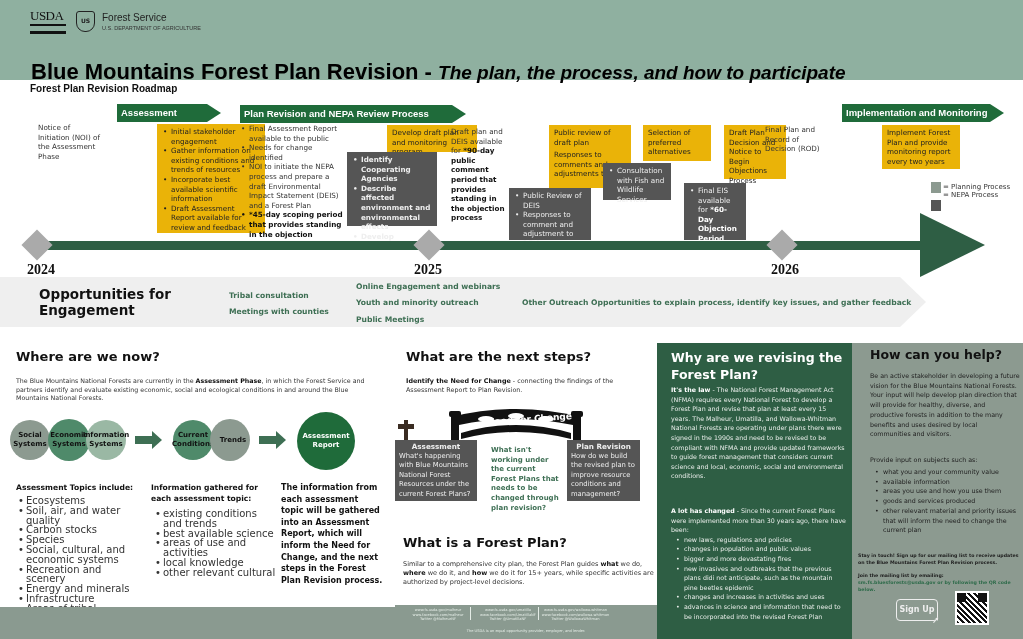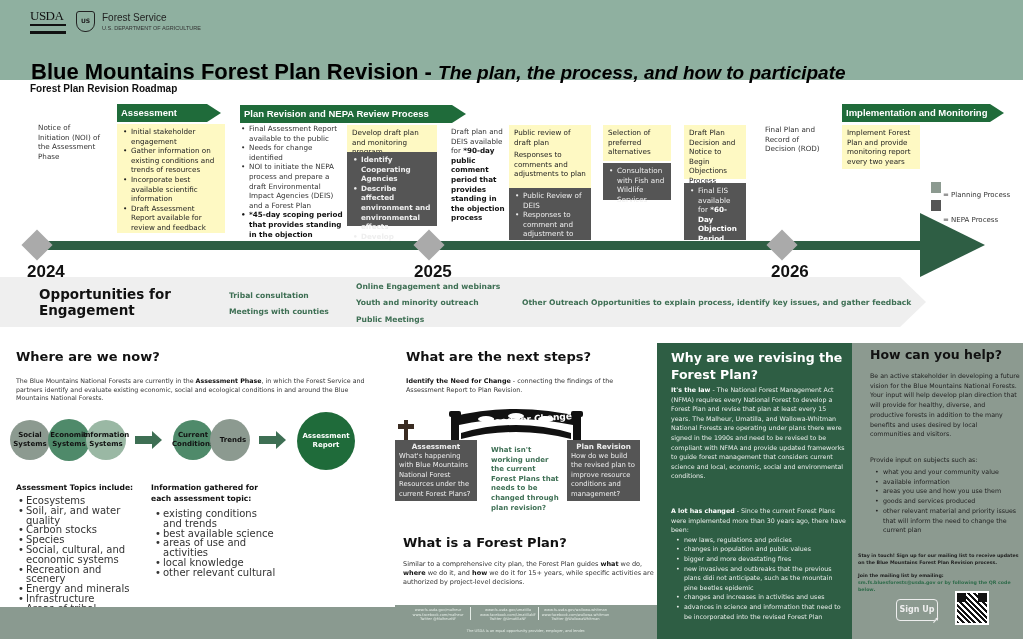--- a/index.html
+++ b/index.html
@@ -15,33 +15,33 @@
 .fs-name{position:absolute;left:102px;top:12px;font-size:10px;color:#222;font-family:"Liberation Sans",sans-serif;}
 .fs-dept{position:absolute;left:102px;top:25px;font-size:5.5px;color:#333;font-family:"Liberation Sans",sans-serif;}
 .main-title{position:absolute;left:31px;top:50px;font-family:"Liberation Sans",sans-serif;font-weight:bold;font-size:22px;color:#000000;white-space:nowrap;margin-top:9px;}
 .main-title i{font-size:19px;}
 
 .roadmap-title{position:absolute;left:30px;top:83px;font-size:10px;font-weight:bold;color:#111;font-family:"Liberation Sans",sans-serif;}
 .phase{position:absolute;height:18px;background:#1f6b3a;color:#fff;font-size:9.5px;font-weight:bold;line-height:18px;padding-left:4px;font-family:"Liberation Sans",sans-serif;}
 .phase::after{content:"";position:absolute;right:-14px;top:0;border-top:9px solid transparent;border-bottom:9px solid transparent;border-left:14px solid #1f6b3a;}
 .txt{position:absolute;font-size:7.2px;line-height:9.6px;color:#333;}
 .box{position:absolute;font-size:7.2px;line-height:9.6px;padding:3px 5px;}
-.plan{background:#fef9c3;color:#222;}
+.plan{background:#eab308;color:#222;margin-left:40px;}
 .nepa{background:#555;color:#eee;}
 ul{list-style:none;}
 ul li{position:relative;padding-left:9px;}
 ul li::before{content:"•";position:absolute;left:1px;}
 b{font-weight:bold;}
 .legend-sw{position:absolute;width:10px;height:11px;}
 .legend-lbl{position:absolute;font-size:7px;color:#333;}
 
 .tl-line{position:absolute;left:38px;top:241px;width:890px;height:9px;background:#2e5e44;}
 .tl-arrow{position:absolute;left:920px;top:213px;border-top:32px solid transparent;border-bottom:32px solid transparent;border-left:65px solid #2e5e44;}
 .diamond{position:absolute;width:22px;height:22px;background:#aaa;transform:rotate(45deg);}
-.year{position:absolute;font-weight:bold;font-size:17px;color:#111;font-family:Liberation Sans, sans-serif;}
+.year{position:absolute;font-weight:bold;font-size:14px;color:#111;font-family:Liberation Serif, serif;}
 
 .eng-band{position:absolute;left:0;top:277px;width:900px;height:50px;background:#efefef;}
 .eng-tip{position:absolute;left:900px;top:277px;border-top:25px solid transparent;border-bottom:25px solid transparent;border-left:26px solid #efefef;}
 .eng-title{position:absolute;left:39px;top:286px;font-size:13.5px;line-height:16px;font-weight:bold;color:#111;}
 .eng-item{position:absolute;font-size:7.6px;font-weight:bold;color:#3e6f54;white-space:nowrap;}
 
 h2{font-weight:bold;color:#111;}
 .sec-h{position:absolute;font-size:13px;font-family:"DejaVu Sans",sans-serif;}
 .para{position:absolute;font-size:6.3px;line-height:8.5px;color:#333;}
 .circle{position:absolute;border-radius:50%;display:flex;align-items:center;justify-content:center;text-align:center;font-size:7px;font-weight:bold;line-height:9px;color:#111;}
@@ -106,21 +106,21 @@
       <li>Gather information on existing conditions and trends of resources</li>
       <li>Incorporate best available scientific information</li>
       <li>Draft Assessment Report available for review and feedback</li>
     </ul>
   </div>
 
   <div class="txt" style="left:240px;top:124px;width:104px;">
     <ul>
       <li>Final Assessment Report available to the public</li>
       <li>Needs for change identified</li>
-      <li>NOI to initiate the NEPA process and prepare a draft Environmental Impact Agencies (DEIS) and a Forest Plan</li>
+      <li>NOI to initiate the NEPA process and prepare a draft Environmental Impact Statement (DEIS) and a Forest Plan</li>
       <li style="font-weight:bold;color:#111;">*45-day scoping period that provides standing in the objection process</li>
     </ul>
   </div>
 
   <div class="box plan" style="left:347px;top:125px;width:90px;height:27px;">Develop draft plan and monitoring program</div>
   <div class="box nepa" style="left:347px;top:152px;width:90px;height:74px;font-weight:bold;">
     <ul>
       <li>Identify Cooperating Agencies</li>
       <li>Describe affected environment and environmental effects</li>
       <li>Develop alternatives</li>
@@ -152,23 +152,23 @@
     <ul>
         <li><span>Final EIS available for </span><b style="color:#fff">*60-Day Objection Period</b></li>
       </ul>
   </div>
 
   <div class="txt" style="left:765px;top:125px;width:56px;">Final Plan and Record of Decision (ROD)</div>
 
   <div class="box plan" style="left:842px;top:125px;width:78px;height:44px;">Implement Forest Plan and provide monitoring report every two years</div>
 
   <div class="legend-sw" style="left:931px;top:182px;background:#8c9a90;"></div>
-  <div class="legend-lbl" style="left:943px;top:183px;margin-top:8px;">= Planning Process</div>
+  <div class="legend-lbl" style="left:943px;top:183px;">= Planning Process</div>
   <div class="legend-sw" style="left:931px;top:200px;background:#555;"></div>
-  <div class="legend-lbl" style="left:943px;top:216px;">= NEPA Process</div>
+  <div class="legend-lbl" style="left:943px;top:191px;">= NEPA Process</div>
 
   <div class="tl-line"></div>
   <div class="tl-arrow"></div>
   <div class="diamond" style="left:26px;top:234px;"></div>
   <div class="diamond" style="left:418px;top:234px;"></div>
   <div class="diamond" style="left:771px;top:234px;"></div>
   <div class="year" style="left:27px;top:262px;">2024</div>
   <div class="year" style="left:414px;top:262px;">2025</div>
   <div class="year" style="left:771px;top:262px;">2026</div>
 
@@ -229,20 +229,21 @@
   <div class="list" style="left:154px;top:509px;width:124px;">
     <ul>
       <li>existing conditions and trends</li>
       <li>best available science</li>
       <li>areas of use and activities</li>
       <li>local knowledge</li>
       <li>other relevant cultural</li>
     </ul>
   </div>
 
+  <div class="big-note" style="left:281px;top:482px;width:102px;">The information from each assessment topic will be gathered into an Assessment Report, which will inform the Need for Change, and the next steps in the Forest Plan Revision process.</div>
 
   <div class="footer-left"></div>
   <div class="footer-mid">
     <div class="f-col" style="left:8px;width:70px;">
       <div>www.fs.usda.gov/malheur</div>
       <div>www.facebook.com/malheur</div>
       <div>Twitter @MalheurNF</div>
     </div>
     <div class="f-sep" style="left:75px;"></div>
     <div class="f-col" style="left:78px;width:70px;">

